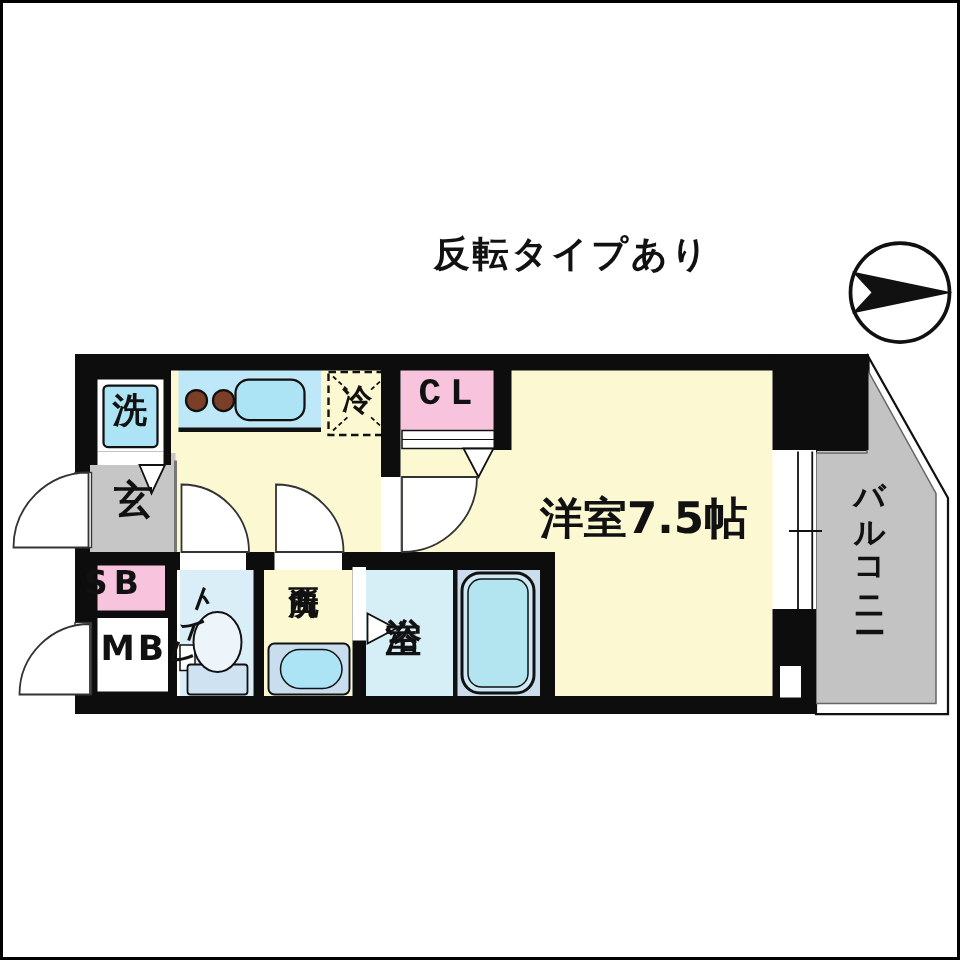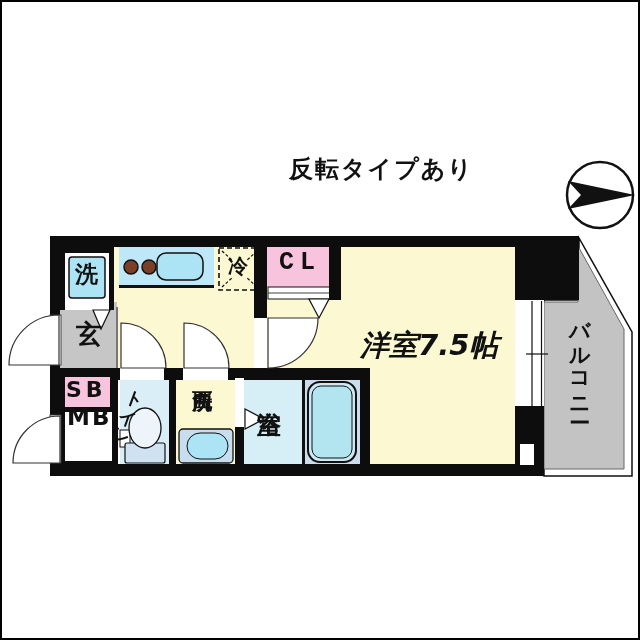--- a/index.html
+++ b/index.html
@@ -7,28 +7,28 @@
     position:relative;width:636px;height:636px;background:#ffffff;
     border:2px solid #000;overflow:hidden;
     font-family:"DejaVu Sans","Liberation Sans",sans-serif;color:#111;
   }
   .plan-svg{position:absolute;left:0;top:0;}
   .lbl{position:absolute;font-weight:bold;color:#111;line-height:1.04;white-space:pre;}
   .lbl-title{font-weight:600;font-size:24px;letter-spacing:2px;}
   .v{writing-mode:vertical-rl;text-orientation:mixed;}
   .lbl-washer{left:73px;top:261px;font-size:23px;}
   .lbl-entrance{left:74px;top:319px;font-size:26px;}
-  .lbl-sb{left:64px;top:377px;font-size:22px;letter-spacing:4px;}
-  .lbl-mb{left:65px;top:404px;font-size:23px;letter-spacing:2px;}
+  .lbl-sb{left:54px;top:377px;font-size:22px;letter-spacing:4px;}
+  .lbl-mb{left:65px;top:420px;font-size:23px;letter-spacing:2px;}
   .lbl-toilet{left:130px;top:377px;font-size:18px;transform:rotate(20deg);transform-origin:50% 0;}
   .lbl-washroom{left:190px;top:374px;font-size:20px;}
   .lbl-bath{left:254px;top:390px;font-size:24px;}
   .lbl-fridge{left:226px;top:254px;font-size:20px;}
   .lbl-cl{left:277px;top:248px;font-size:25px;letter-spacing:6px;font-family:Liberation Mono, monospace;}
-  .lbl-room{left:358px;top:328px;font-size:29px;font-style:italic;}
+  .lbl-room{left:358px;top:328px;font-size:29px;}
   .lbl-balcony{left:566px;top:305px;font-size:21px;letter-spacing:2px;}
   .lbl-title{left:287px;top:155px;text-align:right;}
 </style>
 </head>
 <body>
 
 <div class="page">
 
   <svg class="plan-svg" width="636" height="636" viewBox="0 0 636 636">
 

